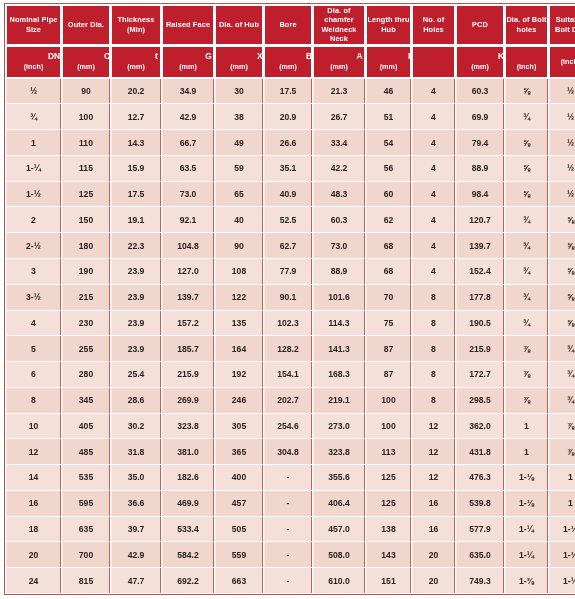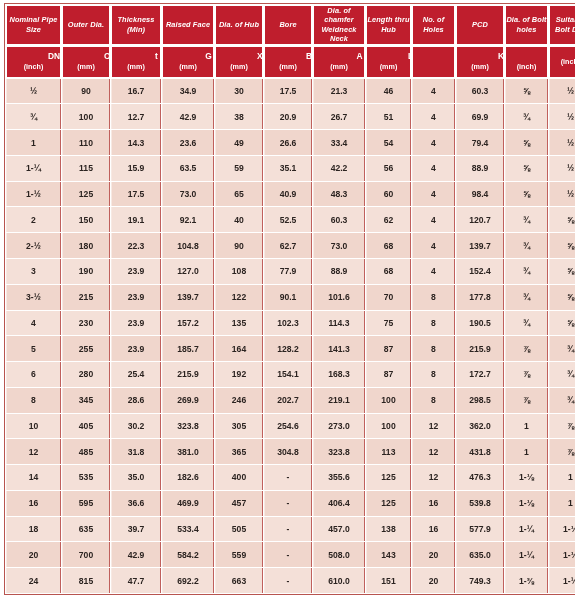--- a/index.html
+++ b/index.html
@@ -43,21 +43,20 @@
     background: #bf1e2d;
     color: #ffffff;
     font-weight: bold;
     border: 1px solid #ffffff;
   }
   .hdr-top {
     font-size: 7.4px;
     line-height: 9.4px;
     height: 28px;
     letter-spacing: 0.1px;
-    font-style: italic;
   }
   .hdr-sym {
     font-size: 7.6px;
     line-height: 9.6px;
     height: 30px;
   }
   .hdr-sym .sym {
     display: block;
     font-size: 8.4px;
     font-weight: bold;
@@ -183,21 +182,21 @@
         <th class="hdr-sym">
           <span class="sym"></span>
           <span class="unit">(inch)</span>
         </th>
       </tr>
     </thead>
     <tbody id="table-body">
         <tr>
           <td class="sep-r">½</td>
           <td class="sep-r">90</td>
-          <td class="sep-r">16.7</td>
+          <td class="sep-r">20.2</td>
           <td class="sep-r">34.9</td>
           <td class="sep-r">30</td>
           <td class="sep-r">17.5</td>
           <td class="sep-r">21.3</td>
           <td class="sep-r">46</td>
           <td class="sep-r">4</td>
           <td class="sep-r">60.3</td>
           <td class="sep-r">⅝</td>
           <td>½</td>
         </tr>
@@ -212,21 +211,21 @@
           <td class="sep-r">51</td>
           <td class="sep-r">4</td>
           <td class="sep-r">69.9</td>
           <td class="sep-r">¾</td>
           <td>½</td>
         </tr>
         <tr>
           <td class="sep-r">1</td>
           <td class="sep-r">110</td>
           <td class="sep-r">14.3</td>
-          <td class="sep-r">23.6</td>
+          <td class="sep-r">66.7</td>
           <td class="sep-r">49</td>
           <td class="sep-r">26.6</td>
           <td class="sep-r">33.4</td>
           <td class="sep-r">54</td>
           <td class="sep-r">4</td>
           <td class="sep-r">79.4</td>
           <td class="sep-r">⅝</td>
           <td>½</td>
         </tr>
         <tr>

